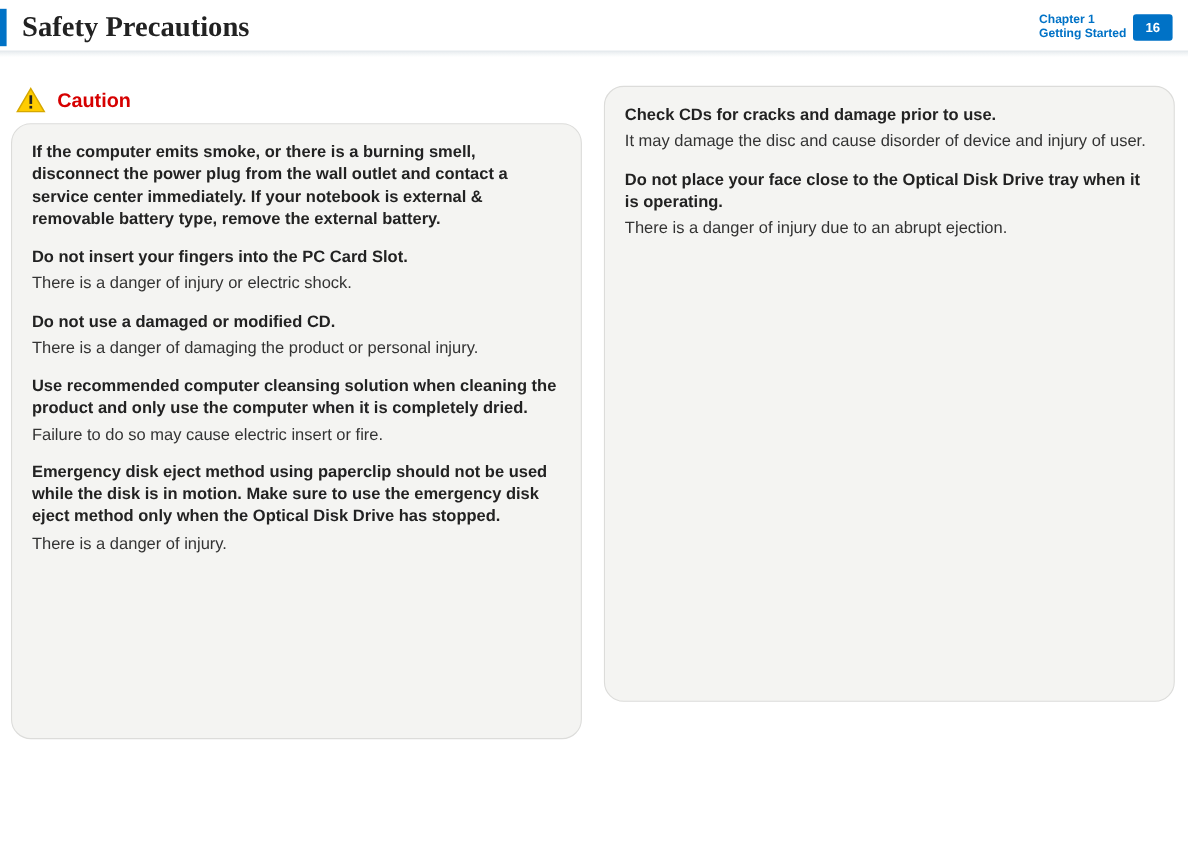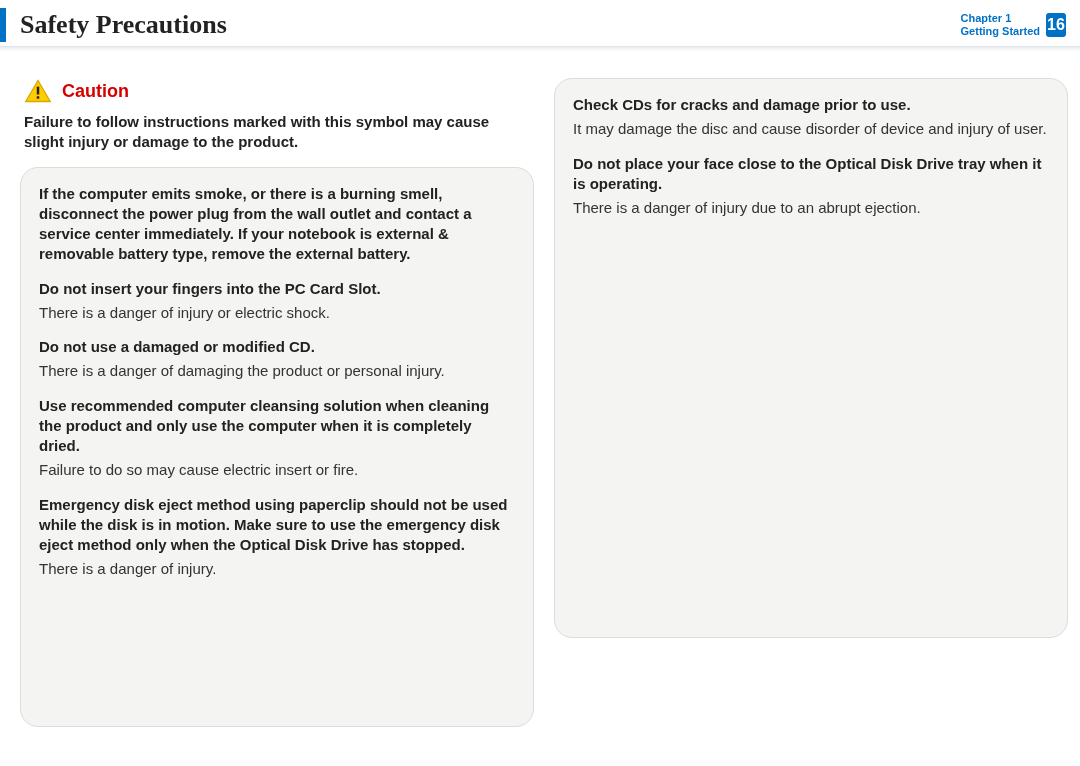--- a/index.html
+++ b/index.html
@@ -2,23 +2,23 @@
 <html><head>
 <meta charset="utf-8">
 <style>
   * { box-sizing: border-box; margin: 0; padding: 0; }
   html, body { width: 1080px; height: 766px; font-family: "Segoe UI", "Helvetica Neue", Arial, sans-serif; color: #222; background: #fff; }
   .page { width: 1080px; height: 766px; position: relative; }
   .header { display: flex; align-items: center; padding: 8px 14px 4px 0; position: relative; }
   .header-accent { width: 6px; height: 34px; background: #0072c6; margin-right: 14px; }
   .page-title { font-size: 26px; font-weight: 700; color: #222; flex: 1; font-family: Liberation Serif, serif; }
   .chapter-block { text-align: left; font-size: 11px; font-weight: 700; color: #0072c6; line-height: 1.2; margin-right: 6px; }
-  .page-num { background: #0072c6; color: #fff; width: 20px; height: 24px; border-radius: 3px; display: flex; align-items: center; justify-content: center; font-size: 16px; font-weight: 700; }
+  .page-num { background: #0072c6; color: #fff; width: 36px; height: 24px; border-radius: 3px; display: flex; align-items: center; justify-content: center; font-size: 12px; font-weight: 700; }
   .header-rule { height: 6px; margin: 0 0 0 0; background: linear-gradient(to bottom, #e9edf0 0%, #f7f9fa 60%, #ffffff 100%); border-top: 1px solid #dfe4e8; }
-  .content { display: flex; gap: 20px; padding: 26px 12px 10px 20px; }
+  .content { display: flex; gap: 20px; padding: 26px 12px 10px 10px; }
   .col { flex: 1; }
   .caution-row { display: flex; align-items: center; gap: 10px; margin-bottom: 8px; margin-left: 4px; }
   .caution-icon { width: 28px; height: 26px; }
   .caution-label { color: #d60000; font-weight: 700; font-size: 18px; }
   .intro-text { font-size: 15px; font-weight: 700; line-height: 1.35; margin: 0 2px 14px 4px; }
   .panel { background: #f4f4f2; border: 1px solid #dcdcda; border-radius: 18px; padding: 16px 18px 18px 18px; min-height: 560px; }
   .panel-right { min-height: 560px; }
   .item { margin-bottom: 14px; }
   .item:last-child { margin-bottom: 0; }
   .item-h { font-size: 15px; font-weight: 700; line-height: 1.35; margin-bottom: 4px; }
@@ -44,21 +44,20 @@
 
     <div class="col">
       <div class="caution-row">
         <svg class="caution-icon" viewBox="0 0 32 28">
           <polygon points="16,2 30,26 2,26" fill="#ffcc00" stroke="#d6a800" stroke-width="1.5"></polygon>
           <rect x="14.6" y="9" width="2.8" height="9" fill="#222"></rect>
           <rect x="14.6" y="20" width="2.8" height="2.8" fill="#222"></rect>
         </svg>
         <span class="caution-label">Caution</span>
       </div>
-      <div class="intro-text">Failure to follow instructions marked with this symbol may cause slight injury or damage to the product.</div>
 
       <div class="panel">
         <div class="item">
           <div class="item-h">If the computer emits smoke, or there is a burning smell, disconnect the power plug from the wall outlet and contact a service center immediately. If your notebook is external &amp; removable battery type, remove the external battery.</div>
         </div>
         <div class="item">
           <div class="item-h">Do not insert your fingers into the PC Card Slot.</div>
           <div class="item-b">There is a danger of injury or electric shock.</div>
         </div>
         <div class="item">

